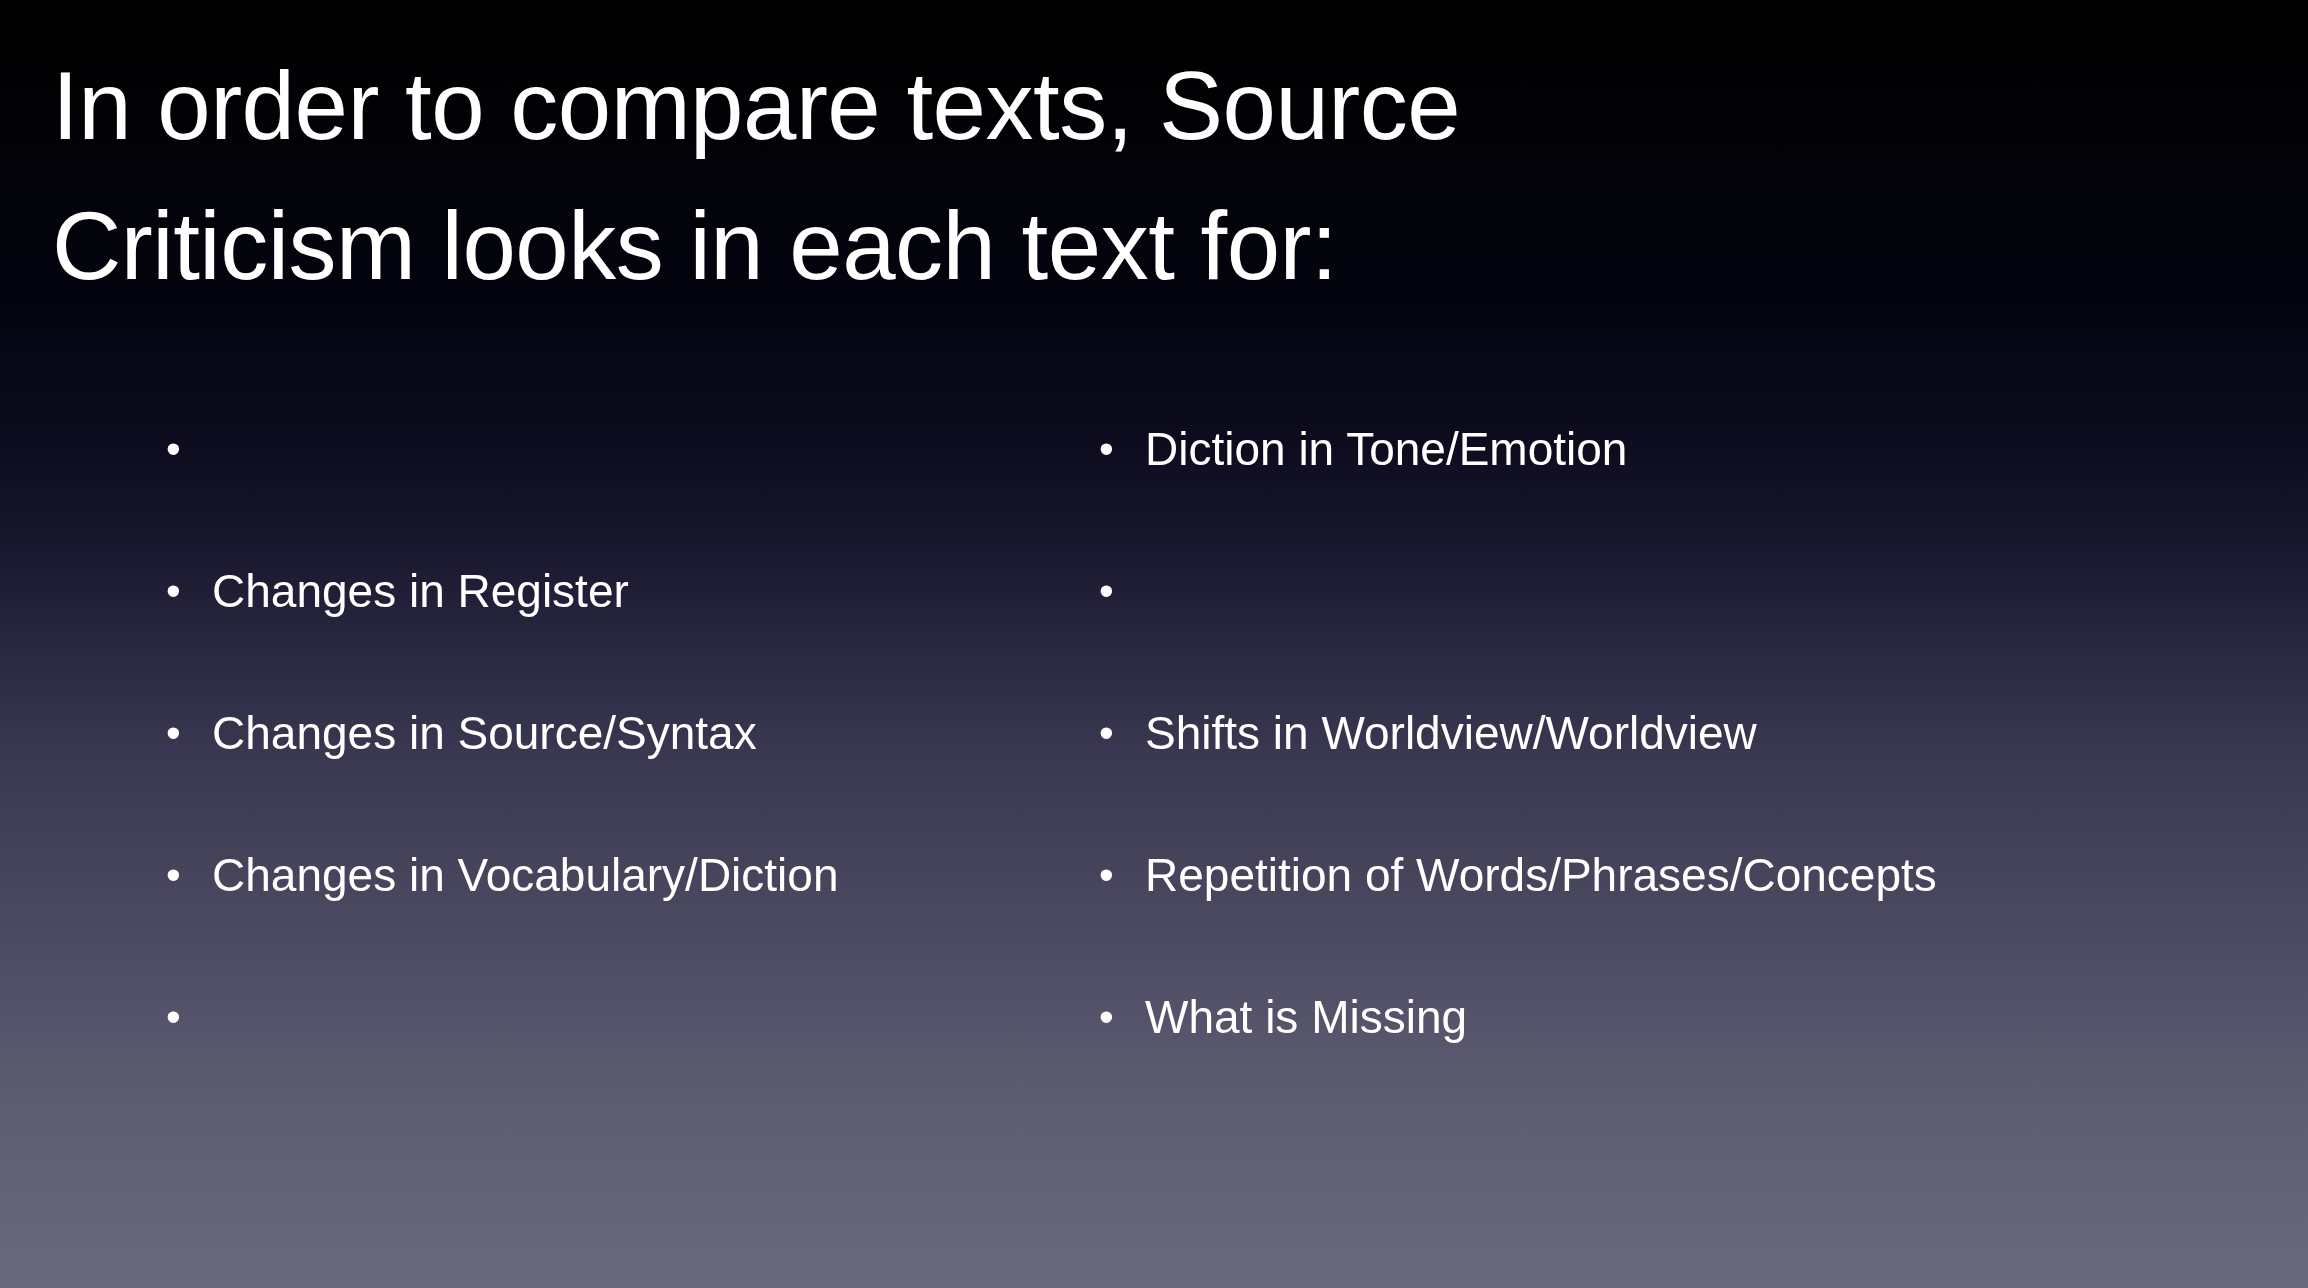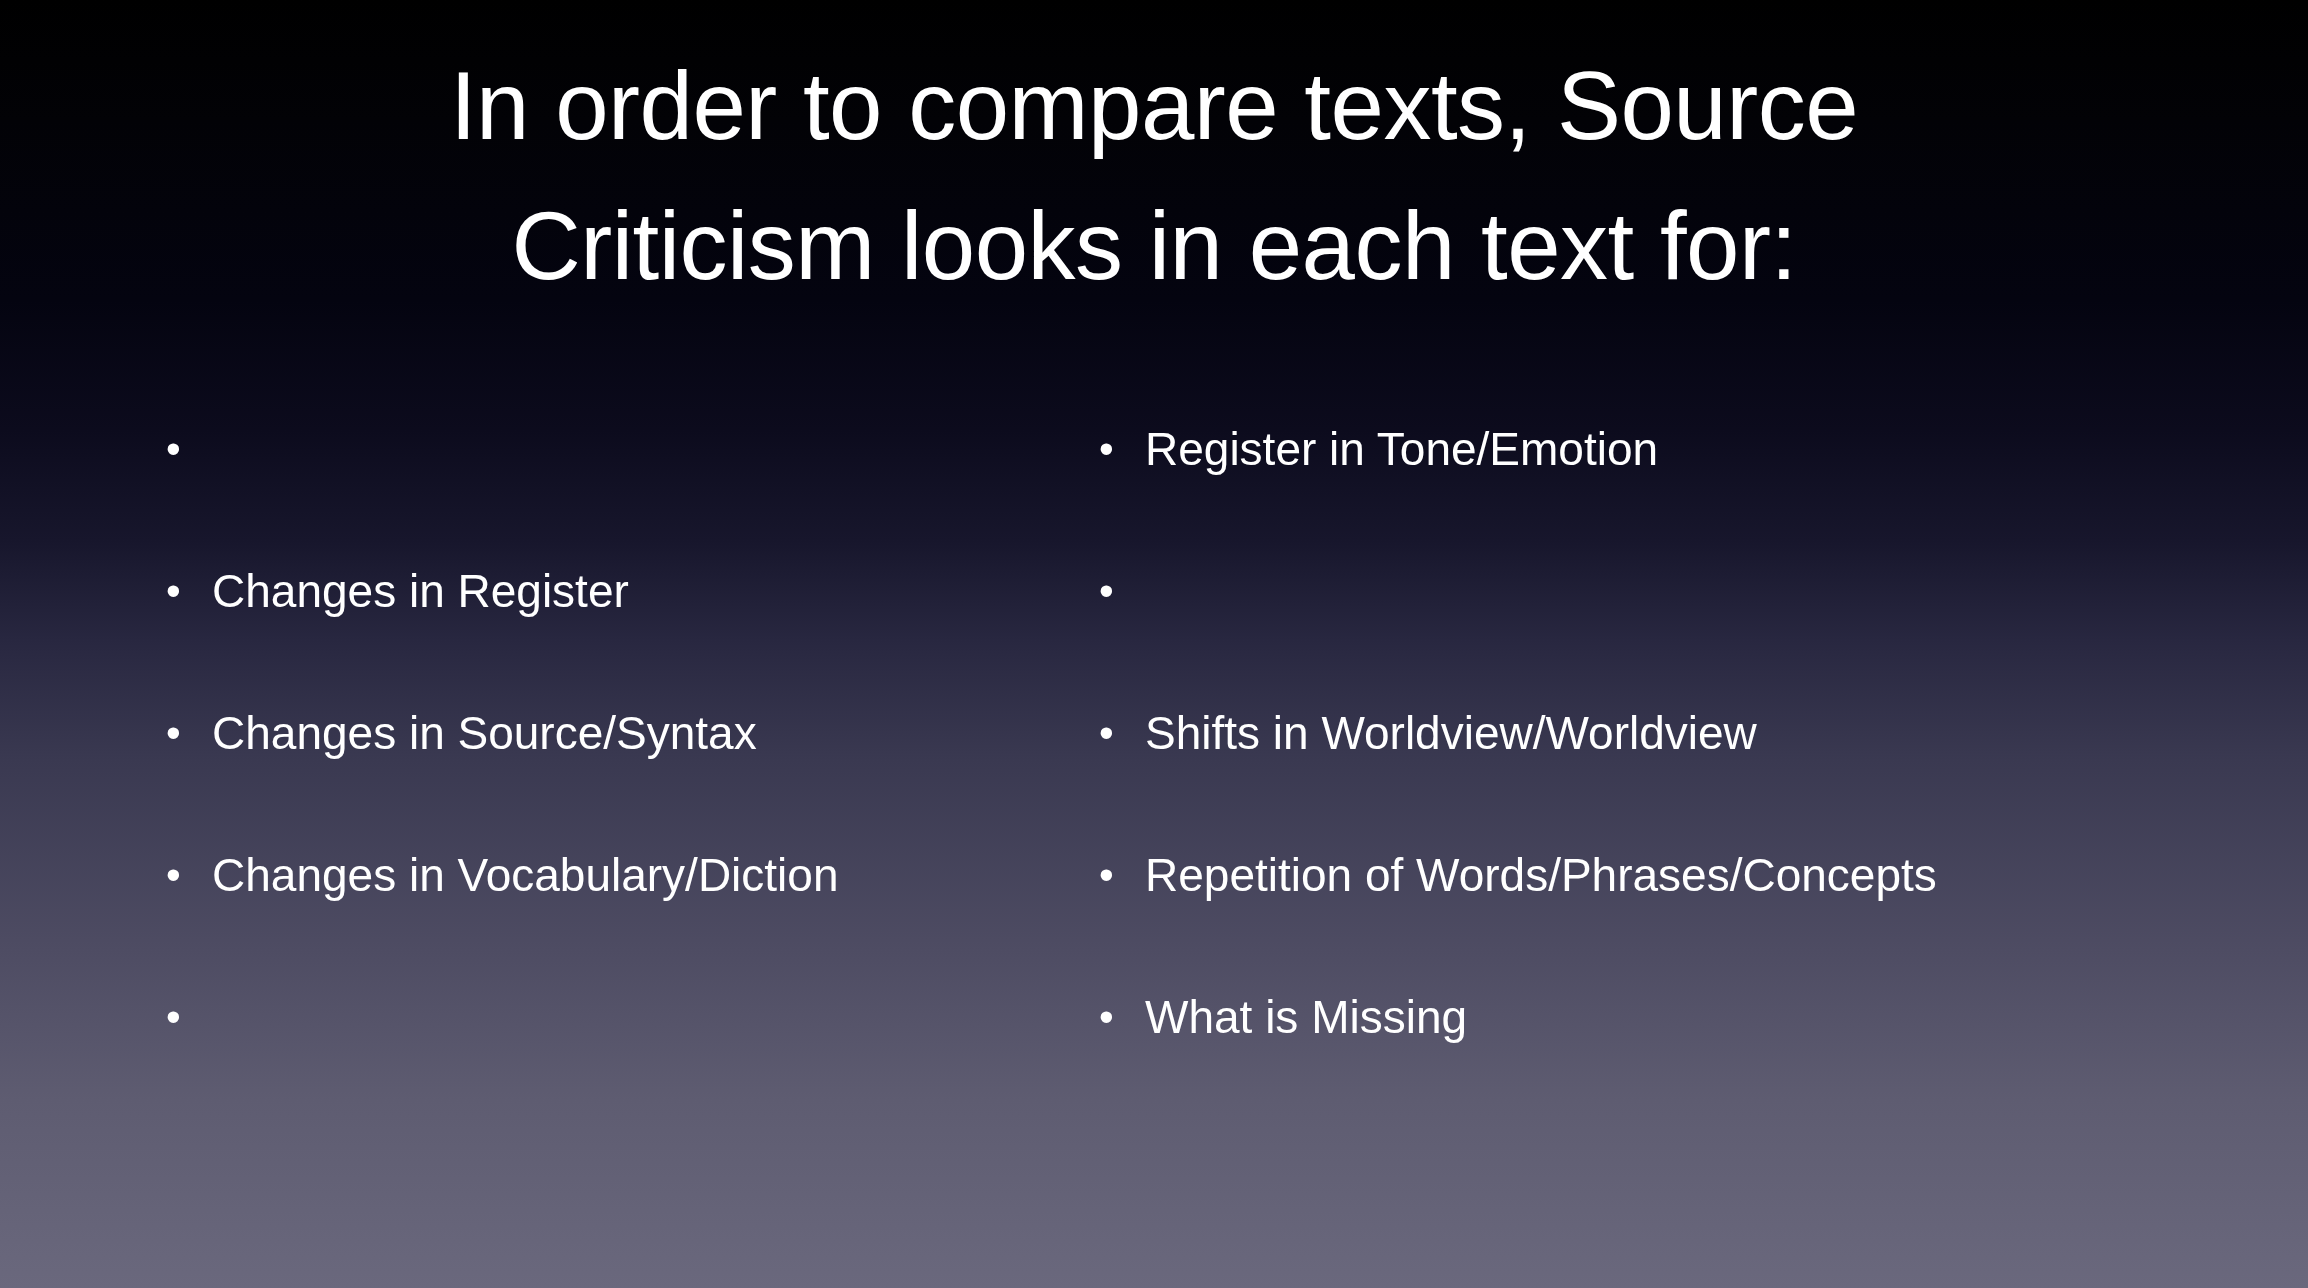--- a/index.html
+++ b/index.html
@@ -33,21 +33,20 @@
         #6a687d   1288px
     );
   }
 
   
   #title-block {
     position: absolute;
     top: 36px;
     left: 0;
     width: 2308px;
-    text-align: center;
     padding: 0 52px;
     box-sizing: border-box;
   }
   .title-line {
     display: block;
     color: #ffffff;
     font-size: 96px;
     line-height: 140px;
     font-weight: 300;
     letter-spacing: -0.5px;
@@ -131,21 +130,21 @@
       <div class="bullet-row">
         <span class="bullet-dot">•</span>
       </div>
 
     </div>
 
     <div class="column" id="column-right">
 
       <div class="bullet-row">
         <span class="bullet-dot">•</span>
-        <span class="bullet-text">Register in Tone/Emotion</span>
+        <span class="bullet-text">Diction in Tone/Emotion</span>
       </div>
 
       <div class="bullet-row">
         <span class="bullet-dot">•</span>
       </div>
 
       <div class="bullet-row">
         <span class="bullet-dot">•</span>
         <span class="bullet-text">Shifts in Worldview/Worldview</span>
       </div>

